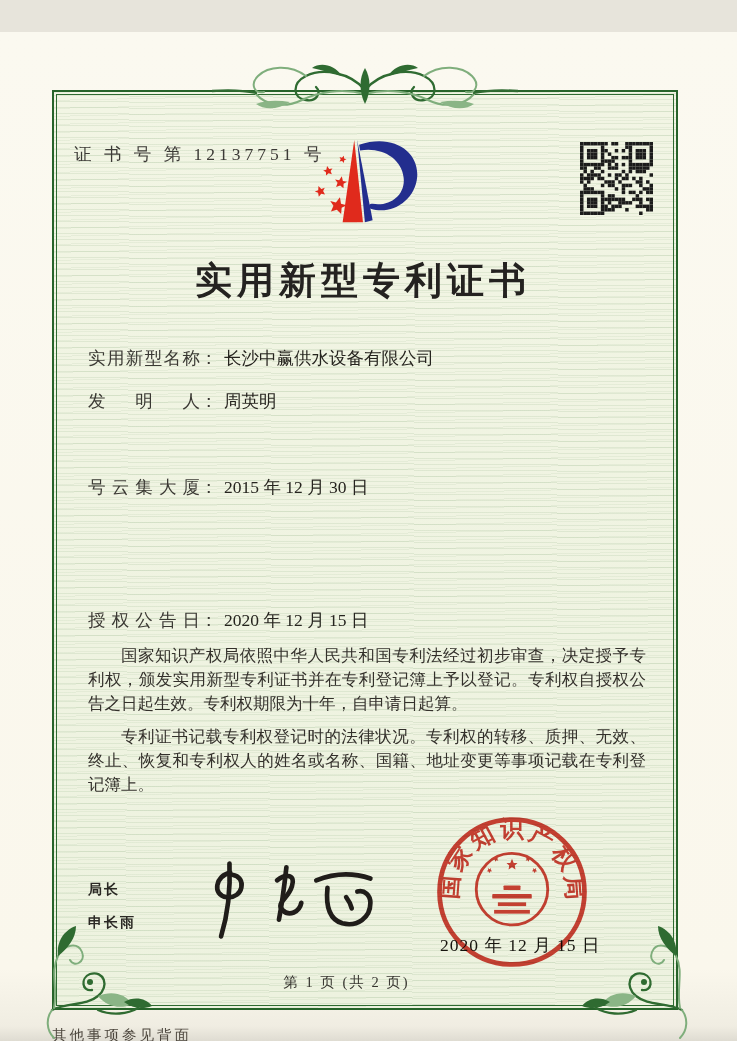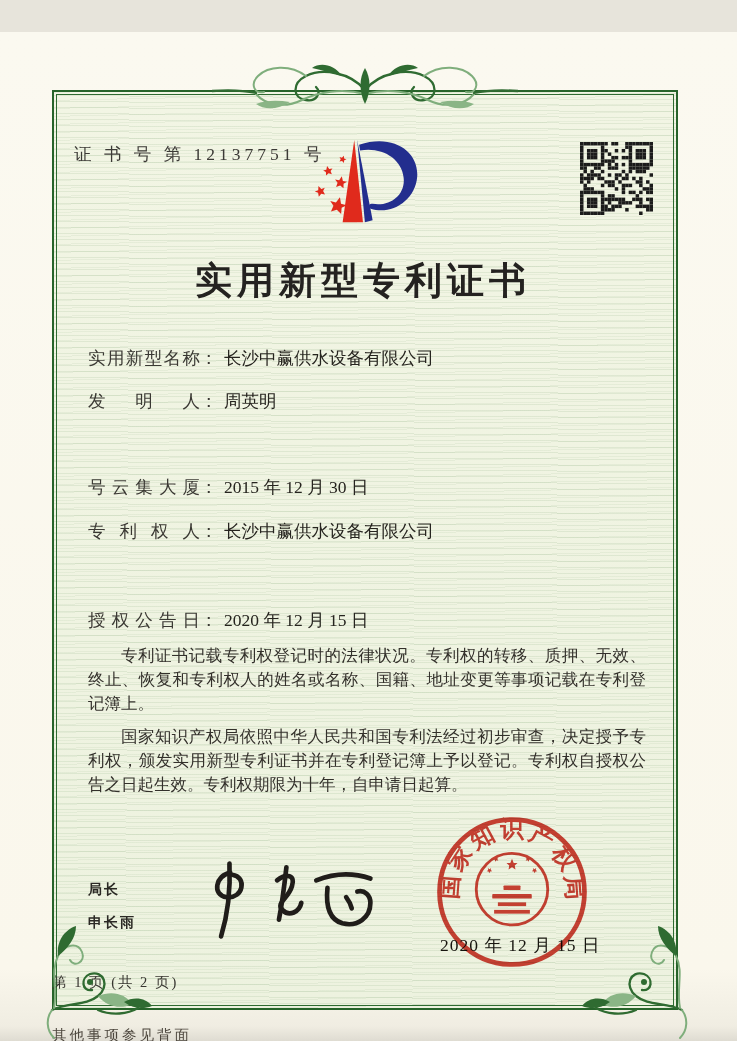--- a/index.html
+++ b/index.html
@@ -48,21 +48,21 @@
   }
   .paras p{margin:0 0 9px 0;text-indent:2em;}
   .officer{left:88px;font-family:"Liberation Sans","DejaVu Sans",sans-serif;
     font-size:14px;font-weight:600;color:#2b2925;letter-spacing:2px;}
   .seal-date{
     left:440px;top:901px;font-size:17.5px;color:#17150f;letter-spacing:1px;z-index:3;white-space:nowrap;
   }
   .seal-svg{left:432px;top:780px;width:160px;height:160px;z-index:4;opacity:.93;mix-blend-mode:multiply;}
   .sig-svg{left:196px;top:826px;width:192px;height:84px;z-index:2;}
   .pagination{
-    left:52px;top:941px;width:589px;text-align:left;font-size:14.5px;color:#36342f;letter-spacing:2px;
+    left:52px;top:941px;width:589px;text-align:center;font-size:14.5px;color:#36342f;letter-spacing:2px;
   }
   .back-note{
     left:52px;top:994px;width:622px;font-size:14.5px;color:#4c463d;letter-spacing:3px;
   }
   .qr{left:580px;top:110px;width:73px;height:73px;}
   .logo{left:301px;top:104px;width:122px;height:97px;}
   .flourish{z-index:5;pointer-events:none;}
   .s1{fill:none;stroke:#7fae7c;stroke-width:2;stroke-linecap:round;}
   .s2{fill:none;stroke:#2f6b31;stroke-width:2.3;stroke-linecap:round;}
   .f1{fill:#2f6b31;}
@@ -366,30 +366,27 @@
 
   <div class="abs row" style="top:314px">
     <span class="flabel">实用新型名称</span><span class="colon">：</span><span class="fvalue">长沙中赢供水设备有限公司</span>
   </div>
   <div class="abs row" style="top:357px">
     <span class="flabel">发明人</span><span class="colon">：</span><span class="fvalue">周英明</span>
   </div>
   <div class="abs row" style="top:443px">
     <span class="flabel">号云集大厦</span><span class="colon">：</span><span class="fvalue">2015 年 12 月 30 日</span>
   </div>
-  <div class="abs row" style="top:487px">
-    <span class="flabel">专利权人</span><span class="colon">：</span><span class="fvalue">长沙中赢供水设备有限公司</span>
-  </div>
   <div class="abs row" style="top:576px">
     <span class="flabel">授权公告日</span><span class="colon">：</span><span class="fvalue">2020 年 12 月 15 日</span>
   </div>
 
   <div class="abs paras">
+    <p>国家知识产权局依照中华人民共和国专利法经过初步审查，决定授予专利权，颁发实用新型专利证书并在专利登记簿上予以登记。专利权自授权公告之日起生效。专利权期限为十年，自申请日起算。</p>
     <p>专利证书记载专利权登记时的法律状况。专利权的转移、质押、无效、终止、恢复和专利权人的姓名或名称、国籍、地址变更等事项记载在专利登记簿上。</p>
-    <p>国家知识产权局依照中华人民共和国专利法经过初步审查，决定授予专利权，颁发实用新型专利证书并在专利登记簿上予以登记。专利权自授权公告之日起生效。专利权期限为十年，自申请日起算。</p>
   </div>
 
   <div class="abs officer" style="top:849px">局长</div>
   <div class="abs officer" style="top:882px">申长雨</div>
 
   <svg class="abs sig-svg" viewBox="0 0 200 90" fill="none" stroke="#201d1a" stroke-width="5" stroke-linecap="round" stroke-linejoin="round">
     <path d="M34,16 C18,18 14,40 30,42 C48,44 52,20 36,18"></path>
     <path d="M33,6 C34,30 32,58 24,84"></path>
     <path d="M84,24 C94,16 104,18 100,30 C96,44 82,48 90,56 C97,63 108,58 110,48"></path>
     <path d="M94,10 C92,28 90,46 86,66"></path>

